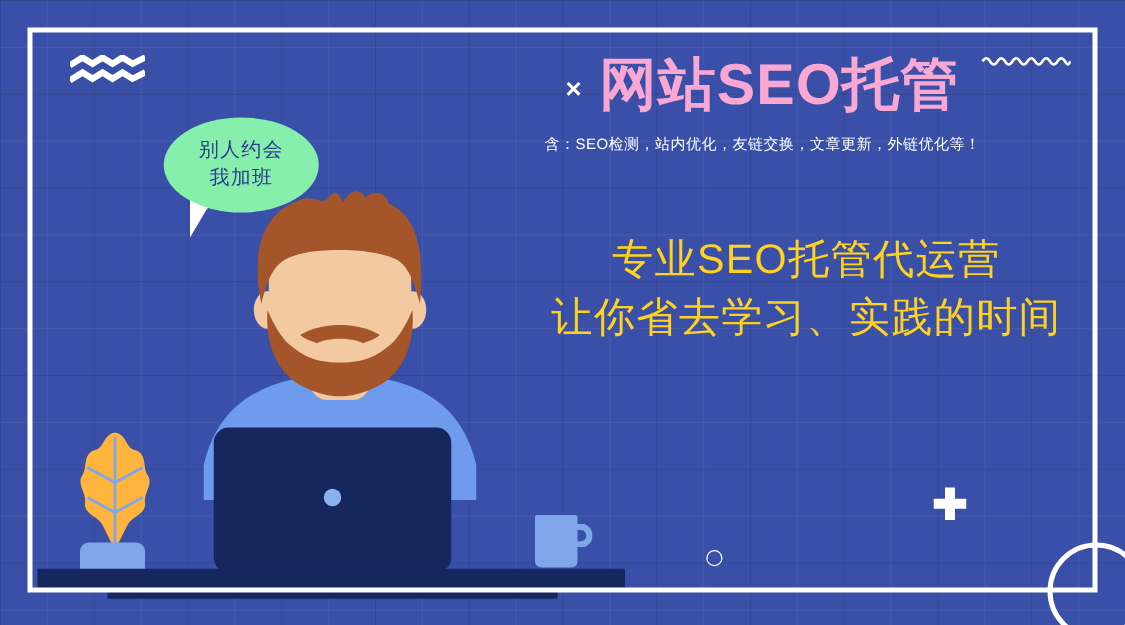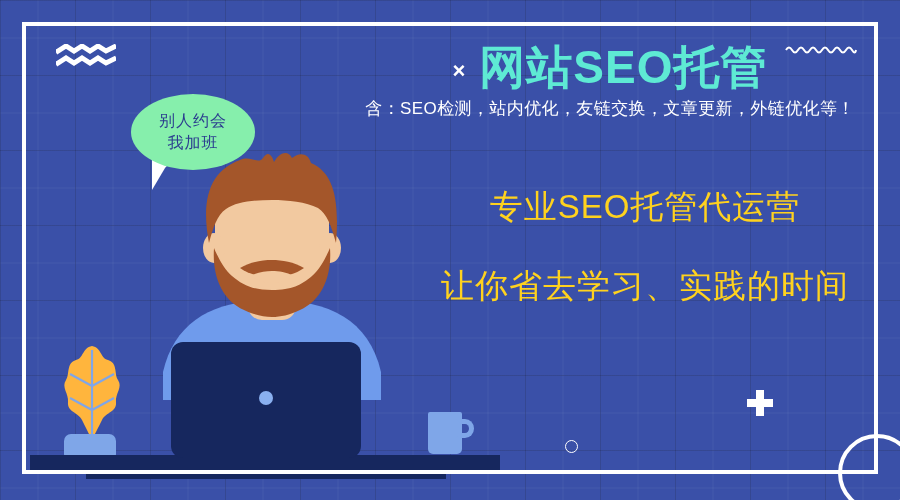--- a/index.html
+++ b/index.html
@@ -115,49 +115,49 @@
     gap: 14px;
   }
   .title-x {
     color: #ffffff;
     font-size: 22px;
     font-weight: bold;
     line-height: 1;
     transform: translateY(4px);
   }
   .main-title {
-    color: #5eead4;
+    color: #f9a8d4;
     font-size: 46px;
     font-weight: bold;
     letter-spacing: 1px;
     line-height: 1.1;
     white-space: nowrap;
   }
   .subtitle {
-    margin-top: 4px;
+    margin-top: 14px;
     color: #ffffff;
-    font-size: 17px;
+    font-size: 12px;
     letter-spacing: 0.4px;
     white-space: nowrap;
   }
 
   
   .slogan {
     position: absolute;
     left: 400px;
     top: 190px;
     width: 490px;
     text-align: center;
     color: #ffd21e;
     font-size: 33px;
     font-weight: normal;
     letter-spacing: 1px;
   }
   .slogan .line { white-space: nowrap; line-height: 1.05; }
-  .slogan .line + .line { margin-top: 44px; }
+  .slogan .line + .line { margin-top: 12px; }
 
   
   .bubble {
     position: absolute;
     left: 131px;
     top: 94px;
     width: 124px;
     height: 76px;
     background: #86efac;
     border-radius: 50%;

